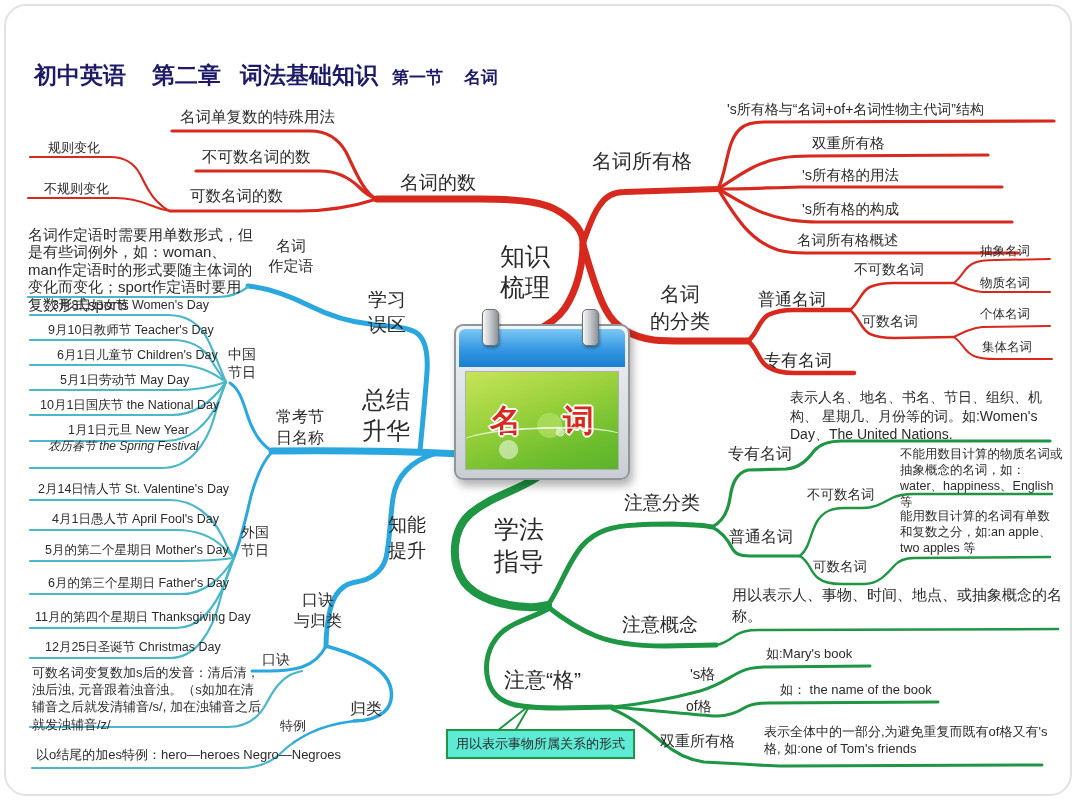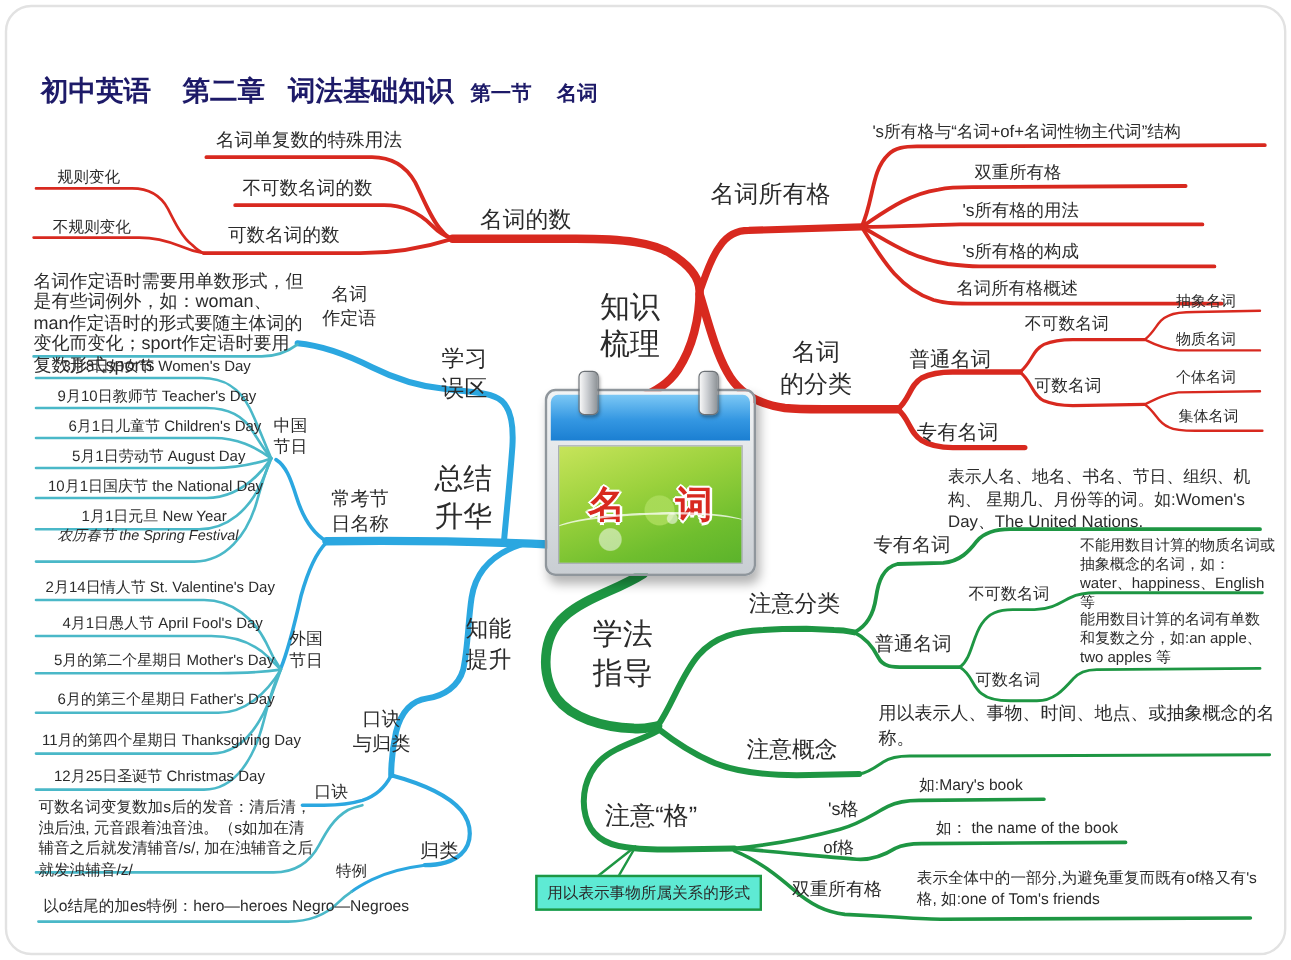--- a/index.html
+++ b/index.html
@@ -179,21 +179,21 @@
     <span class="ln">中国</span>
     <span class="ln">节日</span>
   </div>
   <div class="lbl" style="left:241px;top:523px;font-size:14px;line-height:18px;">
     <span class="ln">外国</span>
     <span class="ln">节日</span>
   </div>
   <span class="lbl" style="left:52px;top:297px;font-size:12.5px;">3月8日妇女节  Women's  Day</span>
   <span class="lbl" style="left:48px;top:322px;font-size:12.5px;">9月10日教师节  Teacher's Day</span>
   <span class="lbl" style="left:57px;top:347px;font-size:12.5px;">6月1日儿童节  Children's Day</span>
-  <span class="lbl" style="left:60px;top:372px;font-size:12.5px;">5月1日劳动节 August Day</span>
+  <span class="lbl" style="left:60px;top:372px;font-size:12.5px;">5月1日劳动节 May Day</span>
   <span class="lbl" style="left:40px;top:397px;font-size:12.5px;">10月1日国庆节  the National Day</span>
   <span class="lbl" style="left:68px;top:422px;font-size:12.5px;">1月1日元旦  New Year</span>
   <span class="lbl" style="left:48px;top:438px;font-size:12px;font-style:italic;">农历春节  the Spring Festival</span>
   <span class="lbl" style="left:38px;top:481px;font-size:12.5px;">2月14日情人节  St. Valentine's Day</span>
   <span class="lbl" style="left:52px;top:511px;font-size:12.5px;">4月1日愚人节  April Fool's Day</span>
   <span class="lbl" style="left:45px;top:542px;font-size:12.5px;">5月的第二个星期日  Mother's Day</span>
   <span class="lbl" style="left:48px;top:575px;font-size:12.5px;">6月的第三个星期日  Father's Day</span>
   <span class="lbl" style="left:35px;top:609px;font-size:12.5px;">11月的第四个星期日  Thanksgiving Day</span>
   <span class="lbl" style="left:45px;top:639px;font-size:12.5px;">12月25日圣诞节  Christmas Day</span>
 

